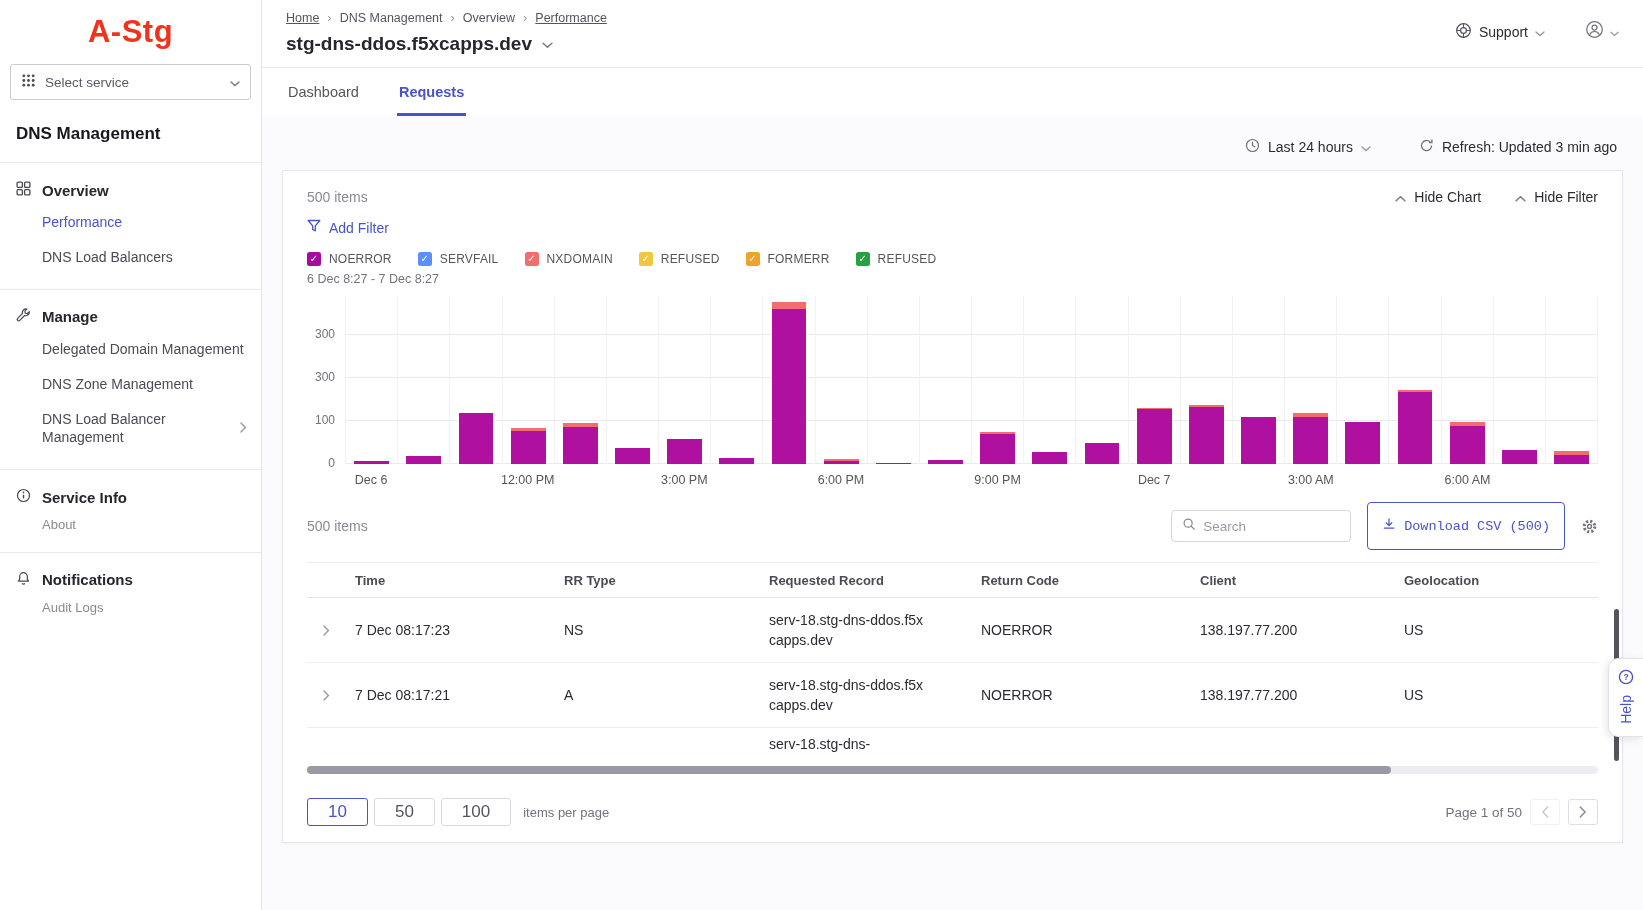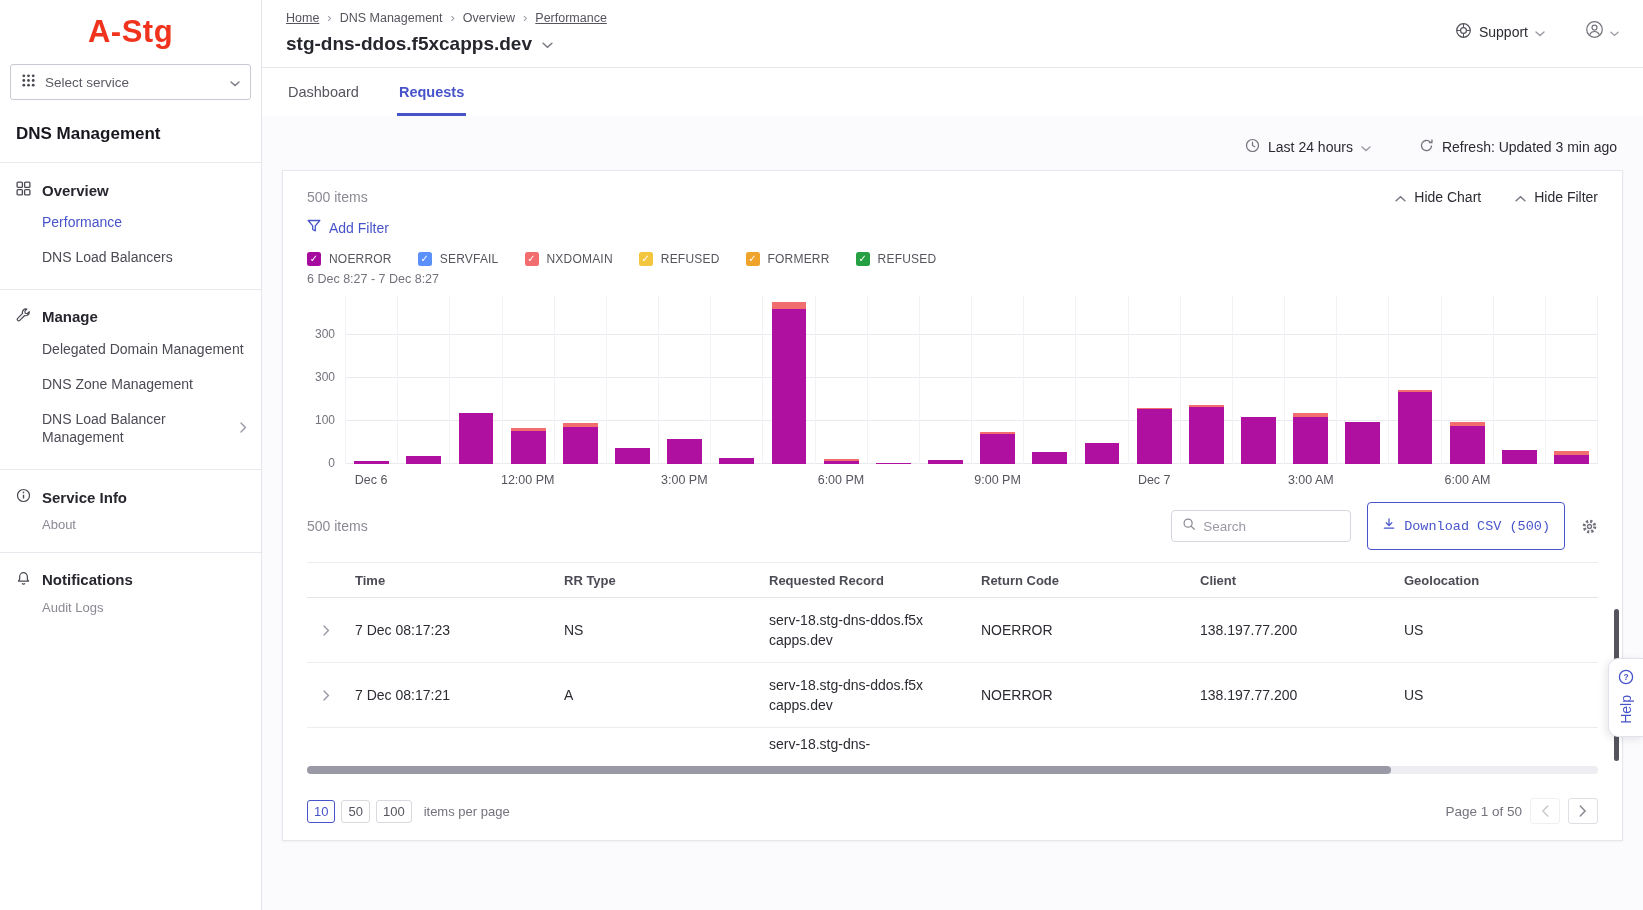--- a/index.html
+++ b/index.html
@@ -87,21 +87,21 @@
   .expand-cell { display:flex; justify-content:center; cursor:pointer; }
   .trow.partial { min-height:0; height:30px; overflow:hidden; border-bottom:none; align-items:start; }
   .trow.partial .td { padding-top:6px; padding-bottom:0; }
 
   .hscroll { margin-top:8px; height:8px; background:#ededf2; border-radius:4px; position:relative; }
   .hscroll .thumb { position:absolute; left:0; top:0; height:8px; width:84%; background:#9a9aa6; border-radius:4px; cursor:grab; }
   .vscroll-thumb { position:absolute; right:3px; top:438px; width:5px; height:152px; background:#54545c; border-radius:3px; cursor:grab; }
 
   
   .pager { display:flex; align-items:center; margin-top:24px; }
-  .size-box { min-width:27px; padding:3px 6px; text-align:left; border:1px solid #d9d9e0; border-radius:3px; font-size:13px; color:#55555e; cursor:pointer; margin-right:6px; }
+  .size-box { min-width:27px; padding:3px 20px; text-align:left; border:1px solid #d9d9e0; border-radius:3px; font-size:17px; color:#55555e; cursor:pointer; margin-right:6px; }
   .size-box.active { border-color:#4754c9; color:#4754c9; }
   .per-page { font-size:13px; color:#73737d; margin-left:6px; }
   .pager-right { margin-left:auto; display:flex; align-items:center; gap:8px; }
   .page-info { font-size:13.5px; color:#73737d; }
   .pg-btn { width:30px; height:26px; border:1px solid #dedee5; border-radius:3px; background:#fff; display:flex; align-items:center; justify-content:center; cursor:pointer; }
   .pg-btn.disabled { opacity:0.45; cursor:default; }
 
   
   .help-tab { position:fixed; right:0; top:658px; width:35px; background:#fff; border:1px solid #e2e2ea; border-right:none; border-radius:10px 0 0 10px; box-shadow:-2px 2px 8px rgba(20,20,40,0.10); padding:10px 0 12px; display:flex; flex-direction:column; align-items:center; gap:6px; cursor:pointer; z-index:20; }
   .help-text { writing-mode:vertical-rl; transform:rotate(180deg); color:#4754c9; font-size:14px; }

